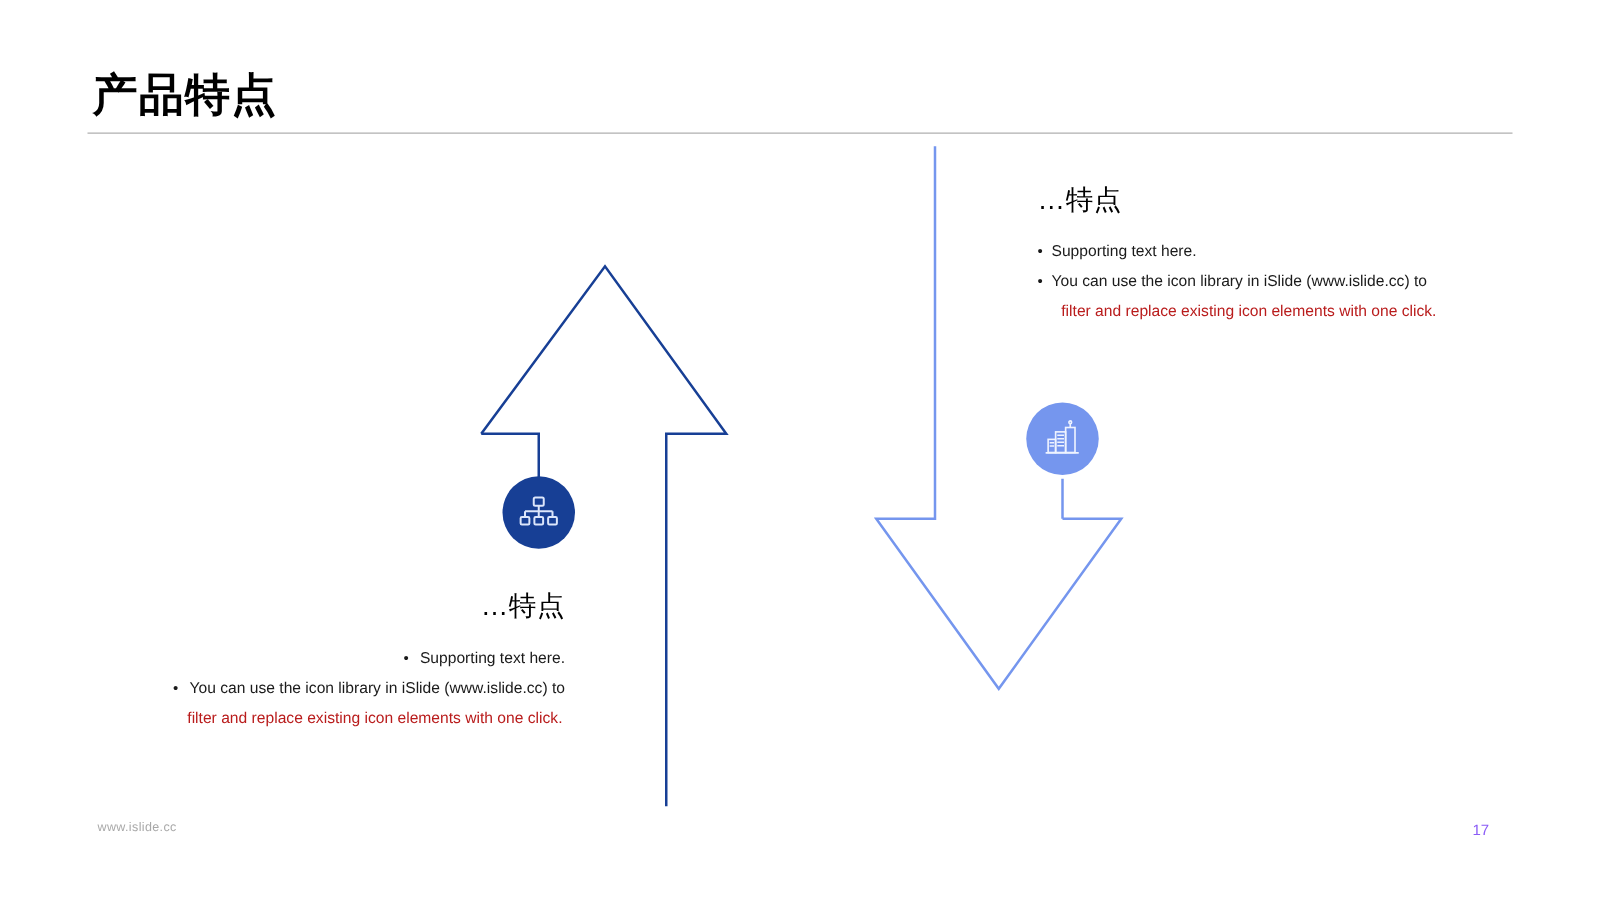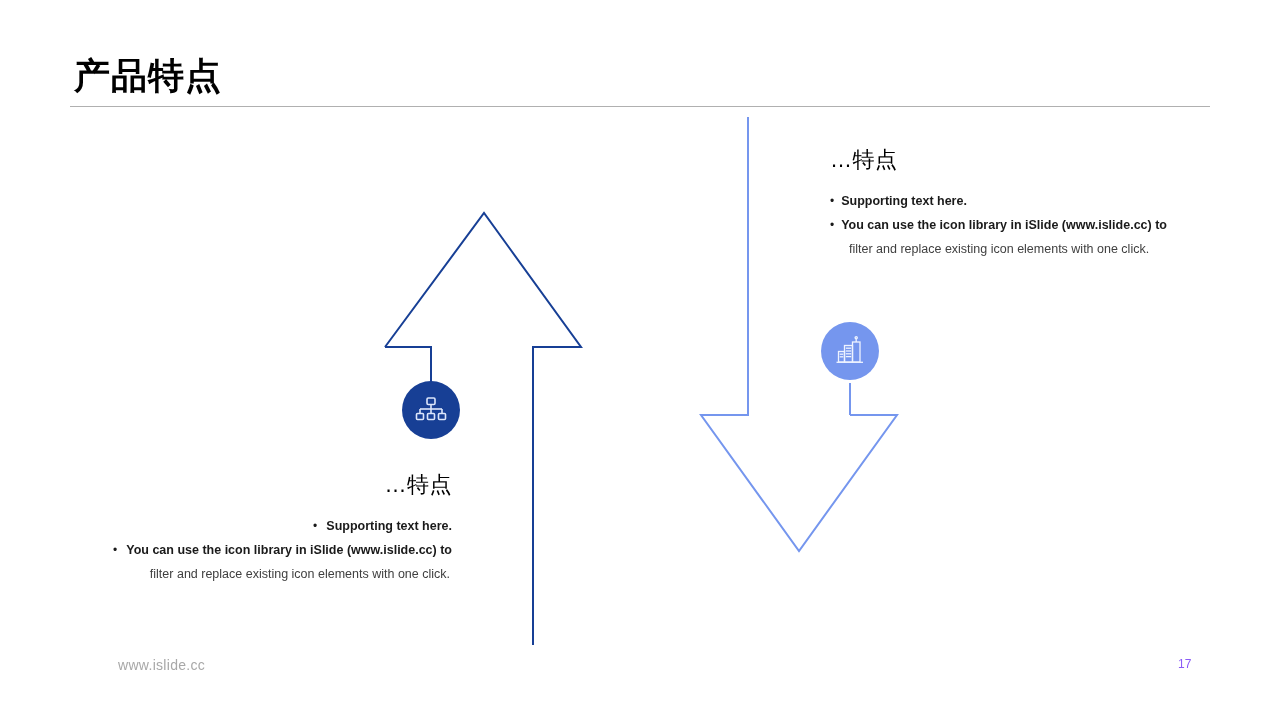--- a/index.html
+++ b/index.html
@@ -114,39 +114,38 @@
     margin: 0;
   }
   .bullet-row .dot {
     display: inline-block;
     margin-right: 7px;
     font-size: 12px;
     vertical-align: baseline;
     color: #1a1a1a;
   }
   .left-block .bullet-row .dot { margin-right: 9px; }
-  .bullet-text { display: inline; font-weight: bold; }
+  .bullet-text { display: inline; }
   .cont-line {
     display: block;
     font-size: 12.5px;
-    color: #404040;
+    color: #b91c1c;
     line-height: 24px;
   }
   .left-block .cont-line { padding-right: 2px; }
   .right-block .cont-line { padding-left: 19px; }
 
   
   .footer-url {
     position: absolute;
     left: 78px;
     top: 657px;
-    font-size: 14px;
+    font-size: 10px;
     color: #a8a8a8;
     letter-spacing: 0.3px;
-    margin-left: 40px;
   }
   .page-number {
     position: absolute;
     left: 1178px;
     top: 657px;
     font-size: 12px;
     color: #8b5cf6;
   }
 </style>
 </head>

